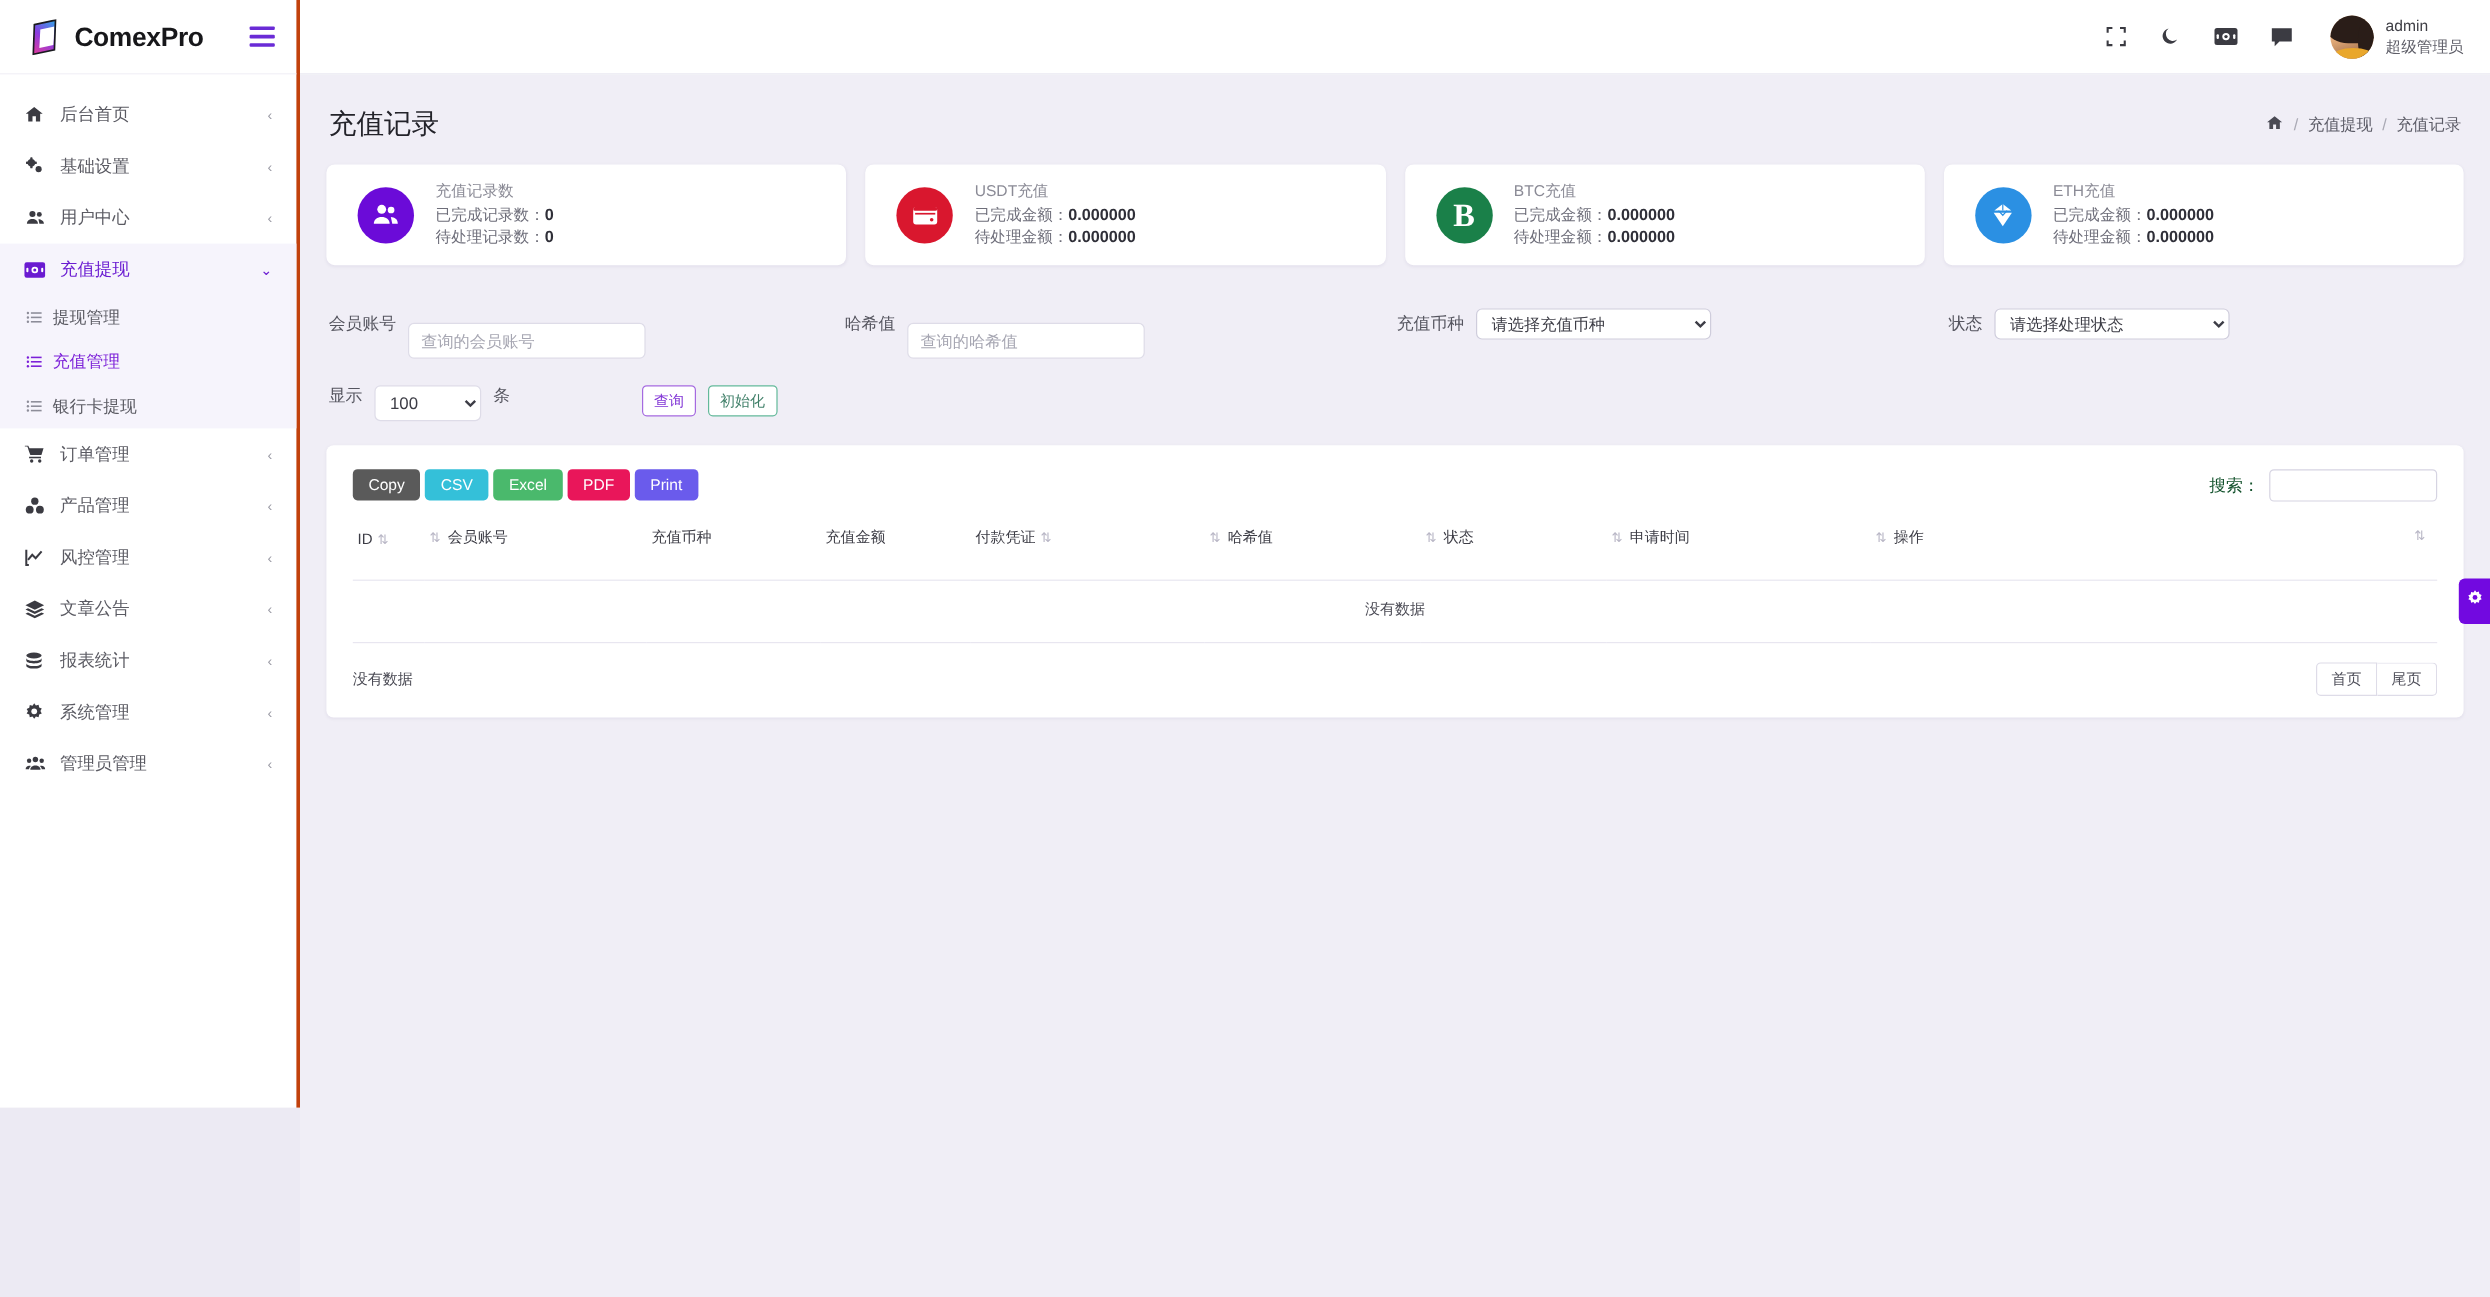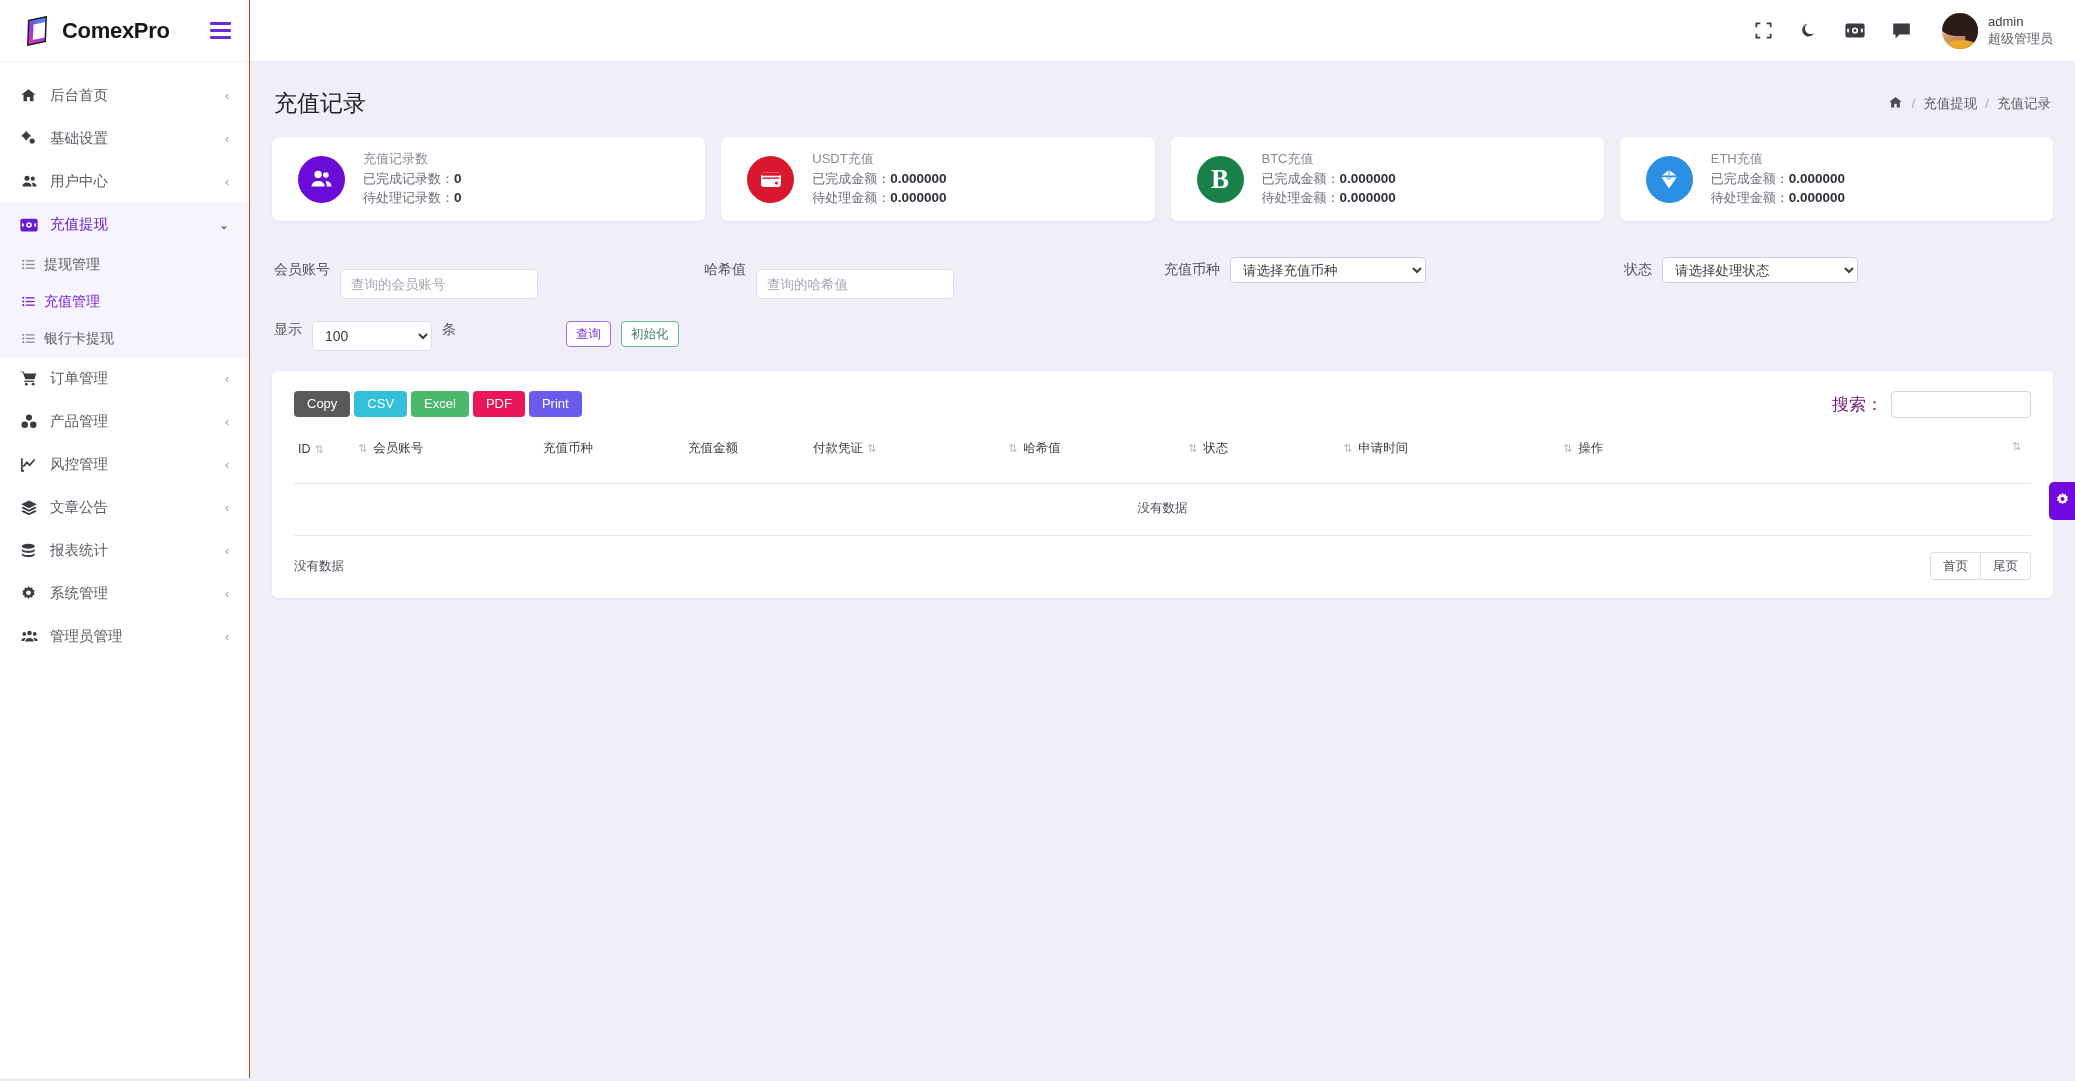--- a/index.html
+++ b/index.html
@@ -7,23 +7,23 @@
     margin: 0; padding: 0;
     width: 2075px; height: 1081px;
     background: #eceaf3;
     font-family: "Liberation Sans", "DejaVu Sans", sans-serif;
     overflow: hidden;
   }
   .app { display: flex; width: 2075px; height: 1081px; position: relative; }
 
   
   .sidebar {
-    width: 250px; min-width: 250px; height: 1078px;
+    width: 250px; min-width: 250px; height: 923px;
     background: #ffffff;
-    border-right: 1px solid #c2410c;
+    border-right: 3px solid #c2410c;
     display: flex; flex-direction: column;
   }
   .brand {
     height: 62px; display: flex; align-items: center;
     padding: 0 18px 0 22px; gap: 10px;
     border-bottom: 1px solid #f2f0f7;
   }
   .brand-logo { width: 30px; height: 30px; position: relative; flex: 0 0 30px; }
   .brand-name {
     font-size: 22px; font-weight: bold; color: #17171a;
@@ -132,21 +132,21 @@
     font-family: "Liberation Sans", sans-serif; outline: none; margin-top: 28px;
   }
   .finput::placeholder { color: #a6a6b2; }
   .fselect {
     height: 26px; width: 196px; border: 1px solid #cfcddc; border-radius: 5px;
     background: #fff; padding: 0 8px; font-size: 13.5px; color: #3d3d46;
     font-family: "Liberation Sans", sans-serif; outline: none;
   }
   .row2 { display: flex; align-items: flex-start; padding: 22px 2px 0 2px; gap: 10px; }
   .show-select {
-    height: 30px; width: 120px; border: 1px solid #dedce8; border-radius: 5px;
+    height: 30px; width: 89px; border: 1px solid #dedce8; border-radius: 5px;
     background: #fff; padding: 0 8px; font-size: 14px; color: #3d3d46;
     font-family: "Liberation Sans", sans-serif; outline: none;
   }
   .btn-outline {
     height: 26px; padding: 0 9px; border-radius: 4px; font-size: 12.5px;
     background: #fff; cursor: pointer; line-height: 24px;
   }
   .btn-query { border: 1px solid #a56ae0; color: #8134d6; }
   .btn-reset { border: 1px solid #63b99a; color: #3f7f68; }
 
@@ -157,21 +157,21 @@
     box-shadow: 0 1px 3px rgba(40,20,90,.06);
   }
   .panel-top { display: flex; align-items: flex-start; justify-content: space-between; }
   .exports { display: flex; gap: 4px; }
   .exp-btn {
     height: 26px; padding: 0 13px; border-radius: 4px; border: none;
     color: #fff; font-size: 13px; cursor: pointer; line-height: 26px;
     font-family: "Liberation Sans", sans-serif;
   }
   .search-wrap { display: flex; align-items: center; gap: 8px; }
-  .search-label { font-size: 17px; color: #701a75; }
+  .search-label { font-size: 14px; color: #14532d; }
   .search-input {
     height: 27px; width: 140px; border: 1px solid #d6d4e2; border-radius: 4px;
     padding: 0 8px; outline: none; font-family: "Liberation Sans", sans-serif;
   }
   table { width: 100%; border-collapse: collapse; margin-top: 14px; }
   thead th {
     text-align: left; font-size: 12.5px; color: #3d3d46; font-weight: normal;
     padding: 8px 4px 26px 4px; border-bottom: 1px solid #e8e6f0;
     white-space: nowrap;
   }

